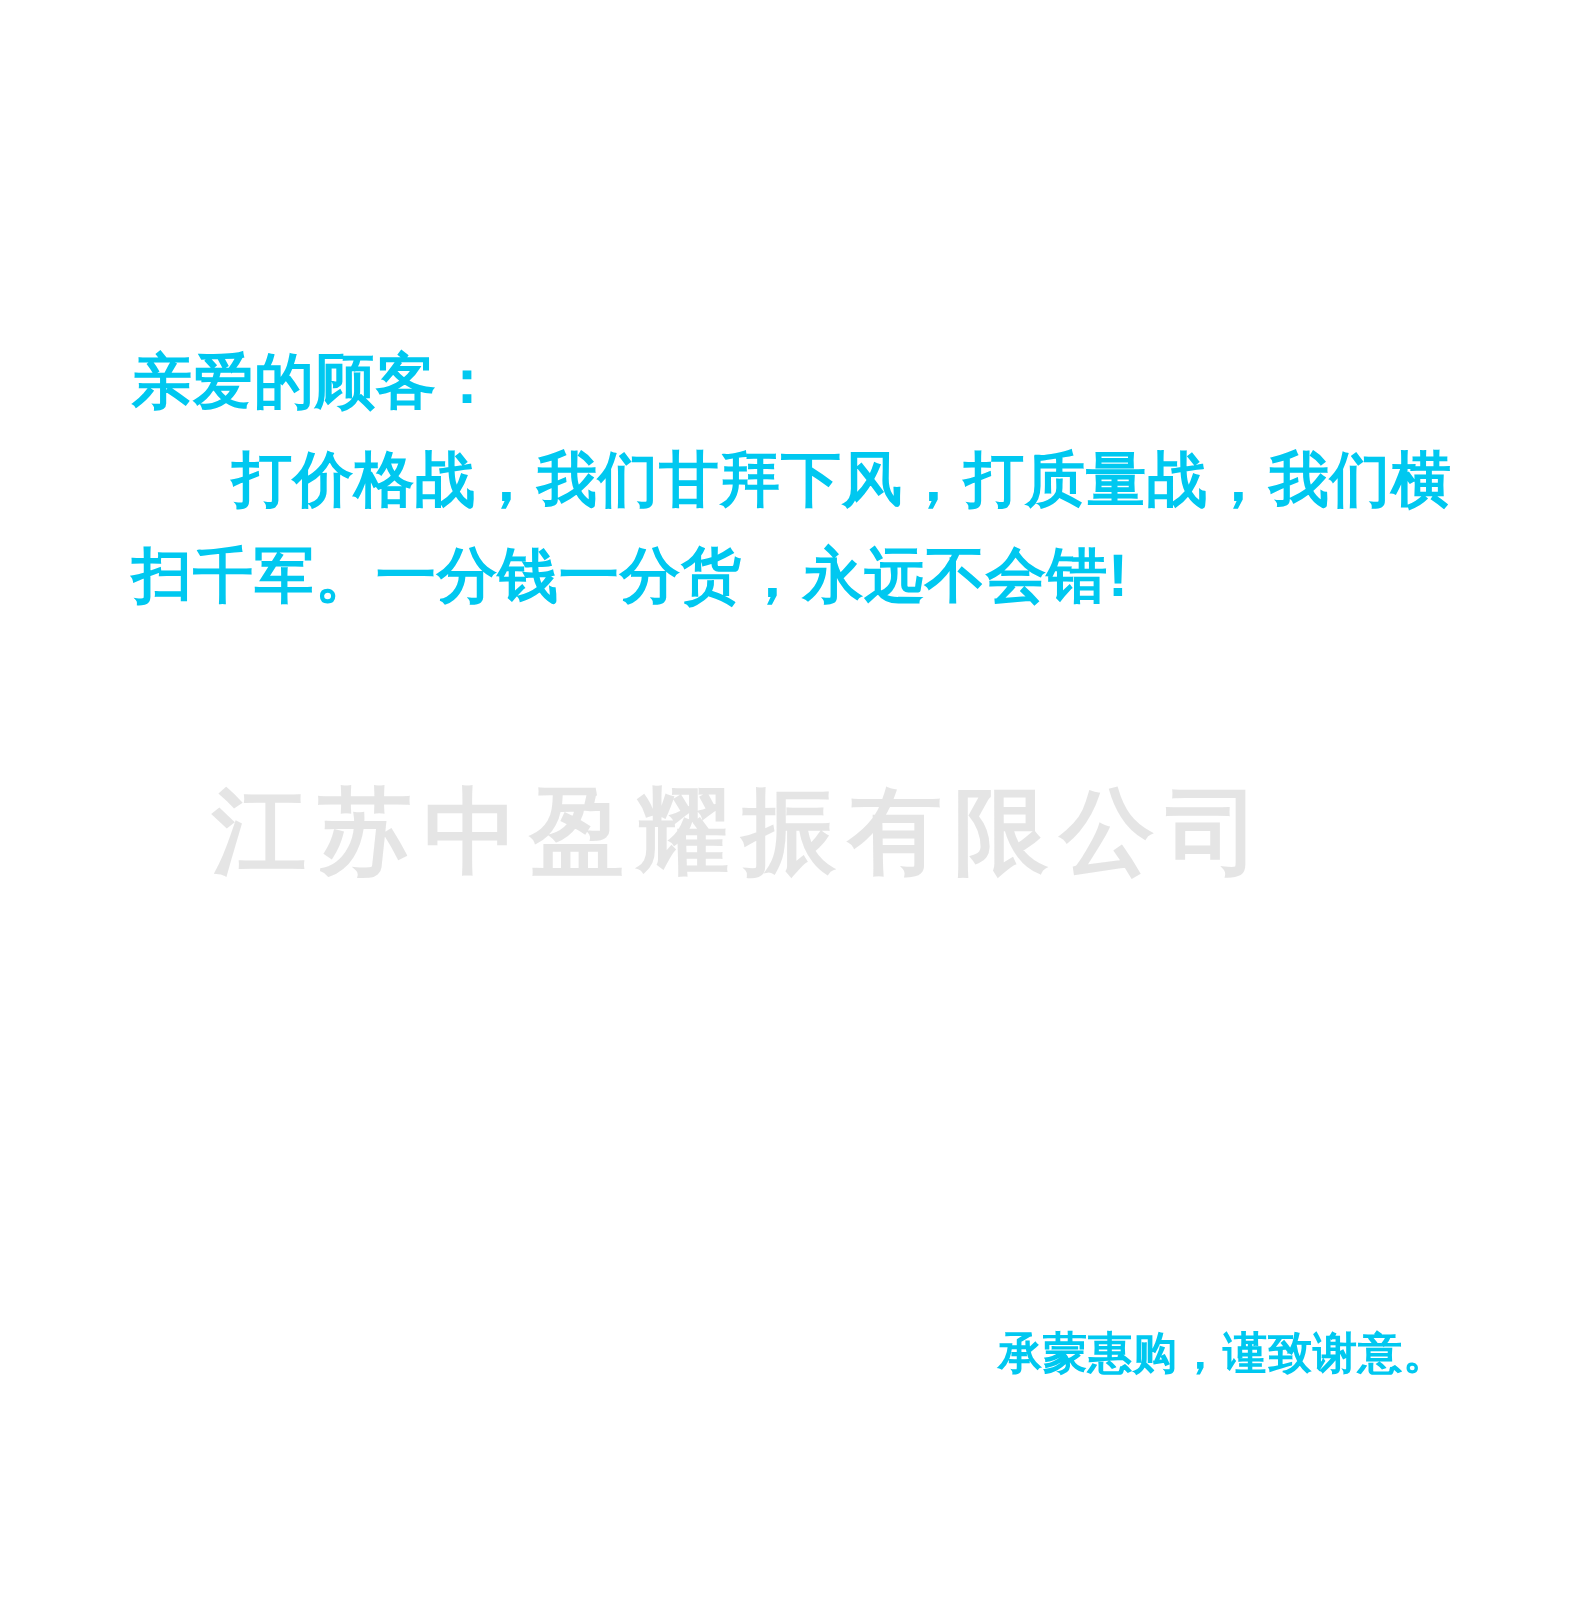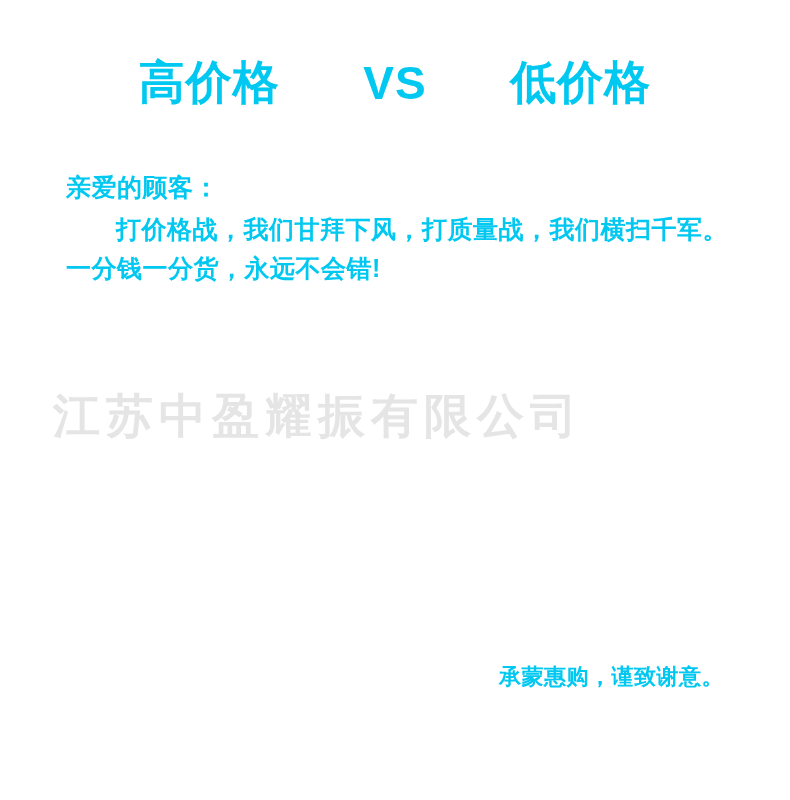--- a/index.html
+++ b/index.html
@@ -45,21 +45,21 @@
     font-family: "Liberation Sans", sans-serif;
     font-size: 46px;
     font-weight: bold;
   }
   .body-text {
     position: absolute;
     top: 168px;
     left: 66px;
     width: 665px;
     color: #00c8f0;
-    font-size: 25px;
+    font-size: 30px;
     font-weight: bold;
     line-height: 1.58;
     letter-spacing: 0.5px;
   }
   .body-text p {
     margin: 0 0 2px 0;
   }
   .indent {
     text-indent: 50px;
   }
@@ -77,41 +77,34 @@
     color: #00c8f0;
     font-size: 22px;
     font-weight: bold;
     letter-spacing: 0.5px;
   }
   .watermark {
     position: absolute;
     top: 385px;
     left: 0;
     width: 636px;
-    text-align: center;
+    text-align: right;
     font-size: 47px;
     font-weight: bold;
     color: rgba(170, 170, 170, 0.30);
     letter-spacing: 6px;
     white-space: nowrap;
     pointer-events: none;
   }
 </style>
 </head>
 <body>
 
 <div class="page">
 
-  <div class="headline">
-    <span class="seg">高价格</span>
-    <span class="gap"></span>
-    <span class="seg vs">VS</span>
-    <span class="gap"></span>
-    <span class="seg">低价格</span>
-  </div>
 
   <div class="watermark">江苏中盈耀振有限公司</div>
 
   <div class="body-text">
     <p class="salutation">亲爱的顾客：</p>
     <p class="indent">打价格战，我们甘拜下风，打质量战，我们横扫千军。一分钱一分货，永远不会错!</p>
   </div>
 
   <div class="closing">承蒙惠购，谨致谢意。</div>
 

